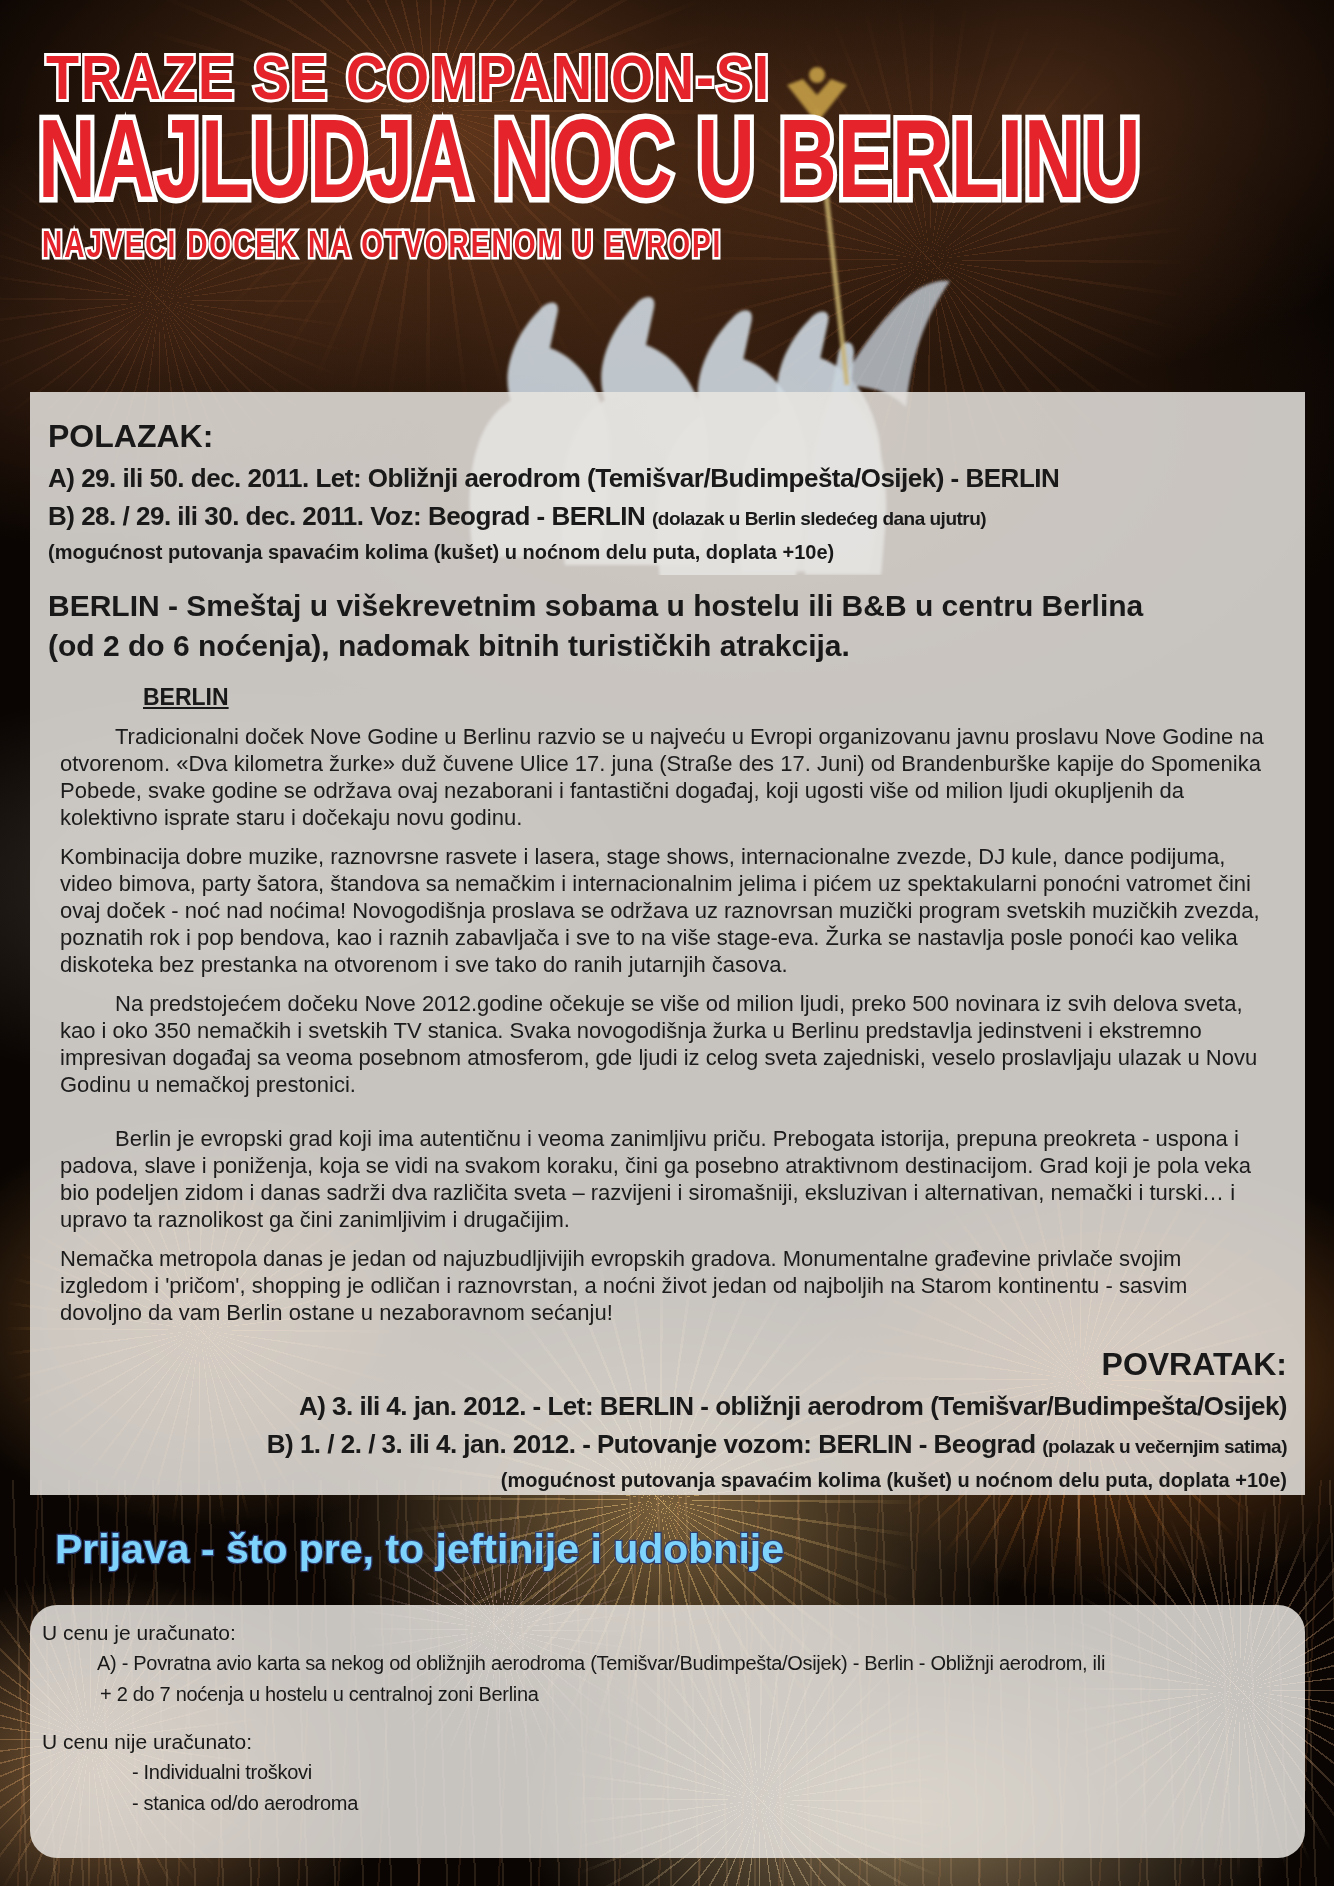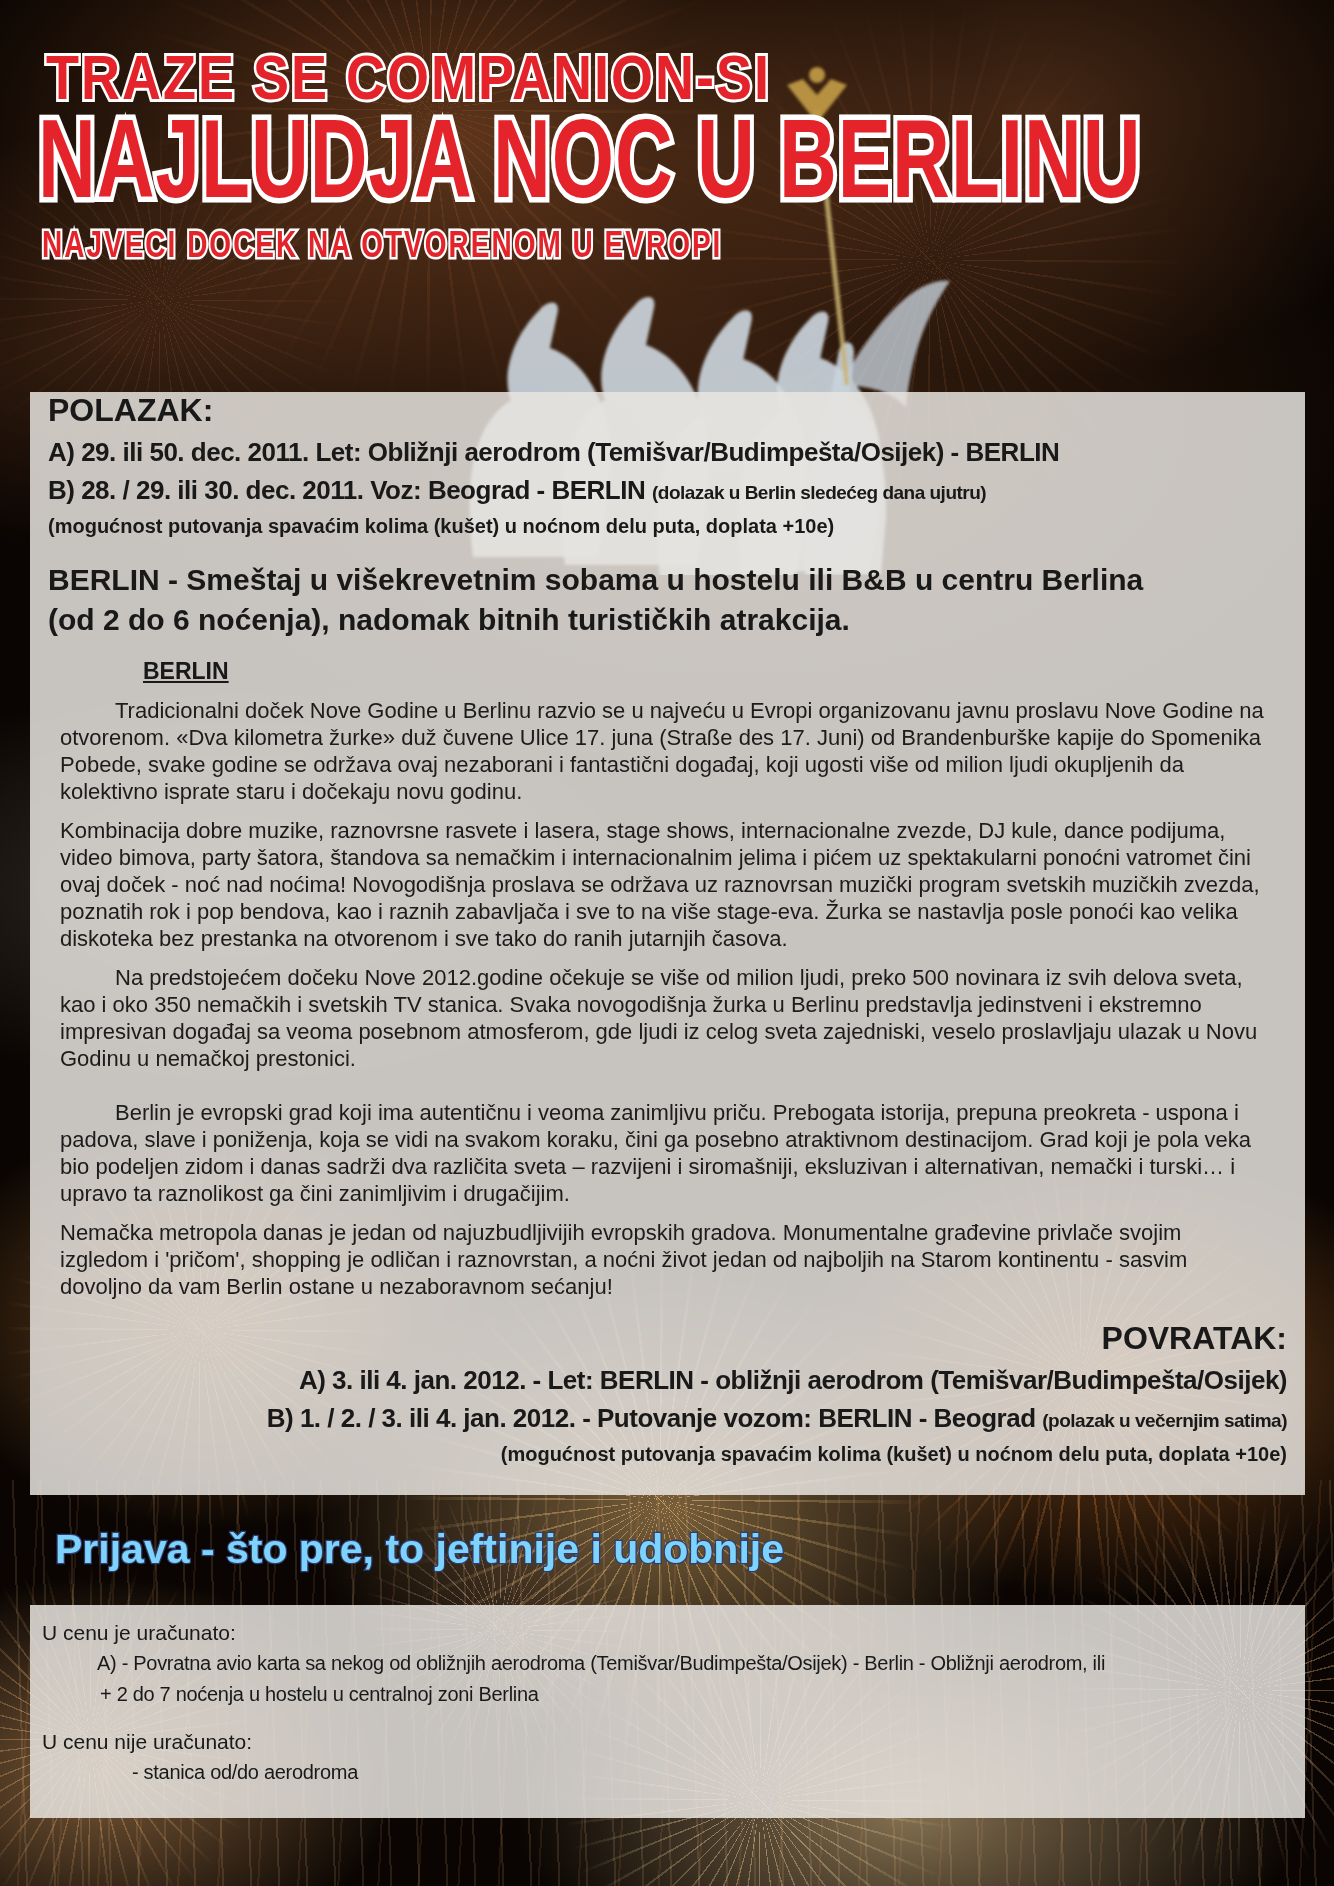--- a/index.html
+++ b/index.html
@@ -46,22 +46,22 @@
     transform-origin:top left;
   }
   .kicker{ left:46px; top:40px;  font-size:54px; letter-spacing:2px; transform:scale(1,1.18); }
   .title { left:38px; top:96px;  font-size:80px; letter-spacing:1px; -webkit-text-stroke:8px #fff; transform:scale(1,1.38); }
   .subtitle{ left:42px; top:224px; font-size:28px; letter-spacing:2px; -webkit-text-stroke:4px #fff; transform:scale(1,1.3); }
   
   .panel{
     position:absolute; left:30px; width:1275px; z-index:2; box-sizing:border-box;
     background:rgba(233,229,224,.85); color:#191919; overflow:hidden;
   }
-  .panel-main{ top:392px; height:1103px; padding:0 18px; }
-  .panel-bottom{ top:1605px; height:213px; padding:12px 12px; }
+  .panel-main{ top:392px; height:1103px; padding:26px 18px; }
+  .panel-bottom{ top:1605px; height:253px; padding:12px 12px;border-radius:27px; }
   .sec-h{ font-size:32px; font-weight:bold; margin:0 0 4px 0; }
   .opt{ font-size:26px; font-weight:bold; line-height:38px; margin:0; white-space:nowrap; letter-spacing:-.5px; }
   .opt-note{ font-size:19px; }
   .note{ font-size:20px; font-weight:bold; line-height:28px; margin:0; white-space:nowrap; }
   .accom{ font-size:30px; font-weight:bold; line-height:40px; margin:20px 0 0 0; }
   .berlin-head{ font-size:23px; font-weight:bold; text-decoration:underline; margin:18px 0 0 95px; }
   .body-p{ font-size:22px; line-height:27px; margin:12px; color:#1c1c1c; }
   .indent{ text-indent:55px; }
   .gap-top{ margin-top:27px; }
   .return-block{ margin-top:20px;text-align:right; }
@@ -151,16 +151,17 @@
   </section>
 
   <div class="signup">Prijava - što pre, to jeftinije i udobnije</div>
 
   <section class="panel panel-bottom">
     <p class="price-h">U cenu je uračunato:</p>
     <p class="price-item ind-a">A) - Povratna avio karta sa nekog od obližnjih aerodroma (Temišvar/Budimpešta/Osijek) - Berlin - Obližnji aerodrom, ili</p>
     <p class="price-item ind-c">+ 2 do 7 noćenja u hostelu u centralnoj zoni Berlina</p>
     <div class="blank"></div>
     <p class="price-h">U cenu nije uračunato:</p>
+    <p class="price-item ind-d">- Individualni troškovi</p>
     <p class="price-item ind-d">- stanica od/do aerodroma</p>
   </section>
 
 </div>
 
 </body></html>

